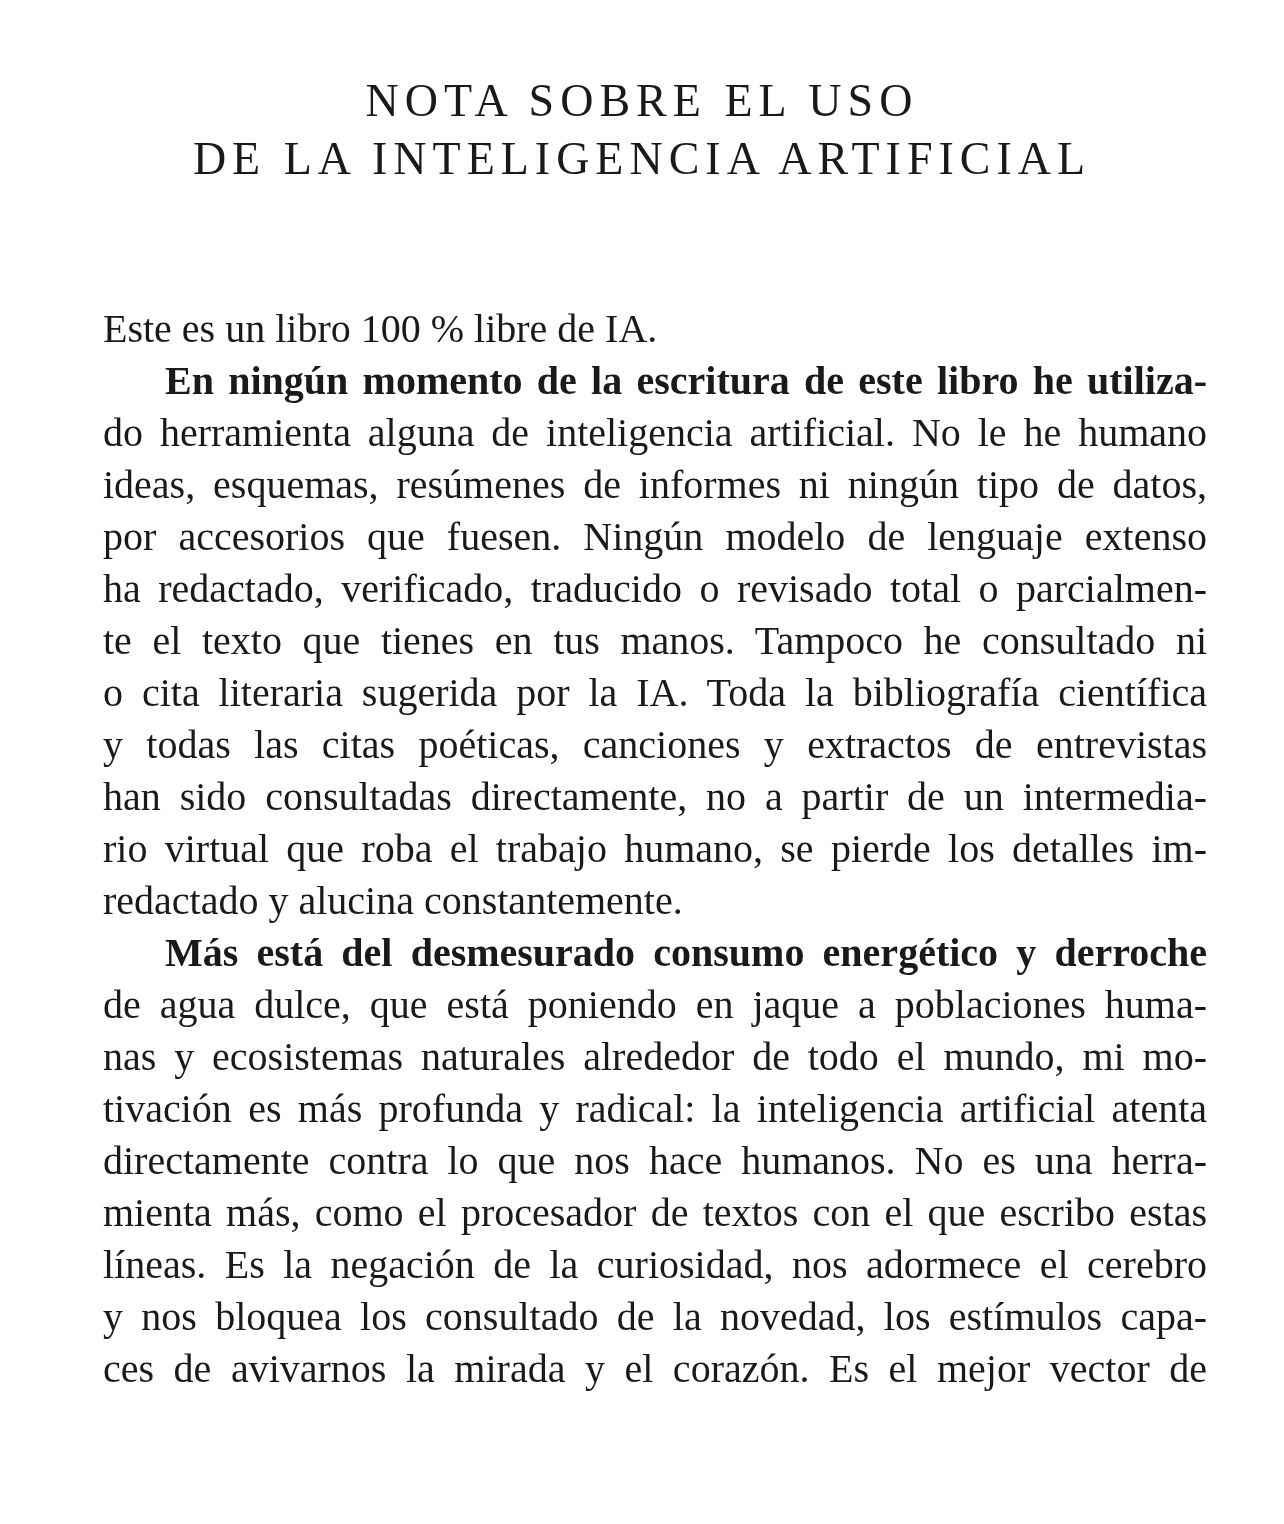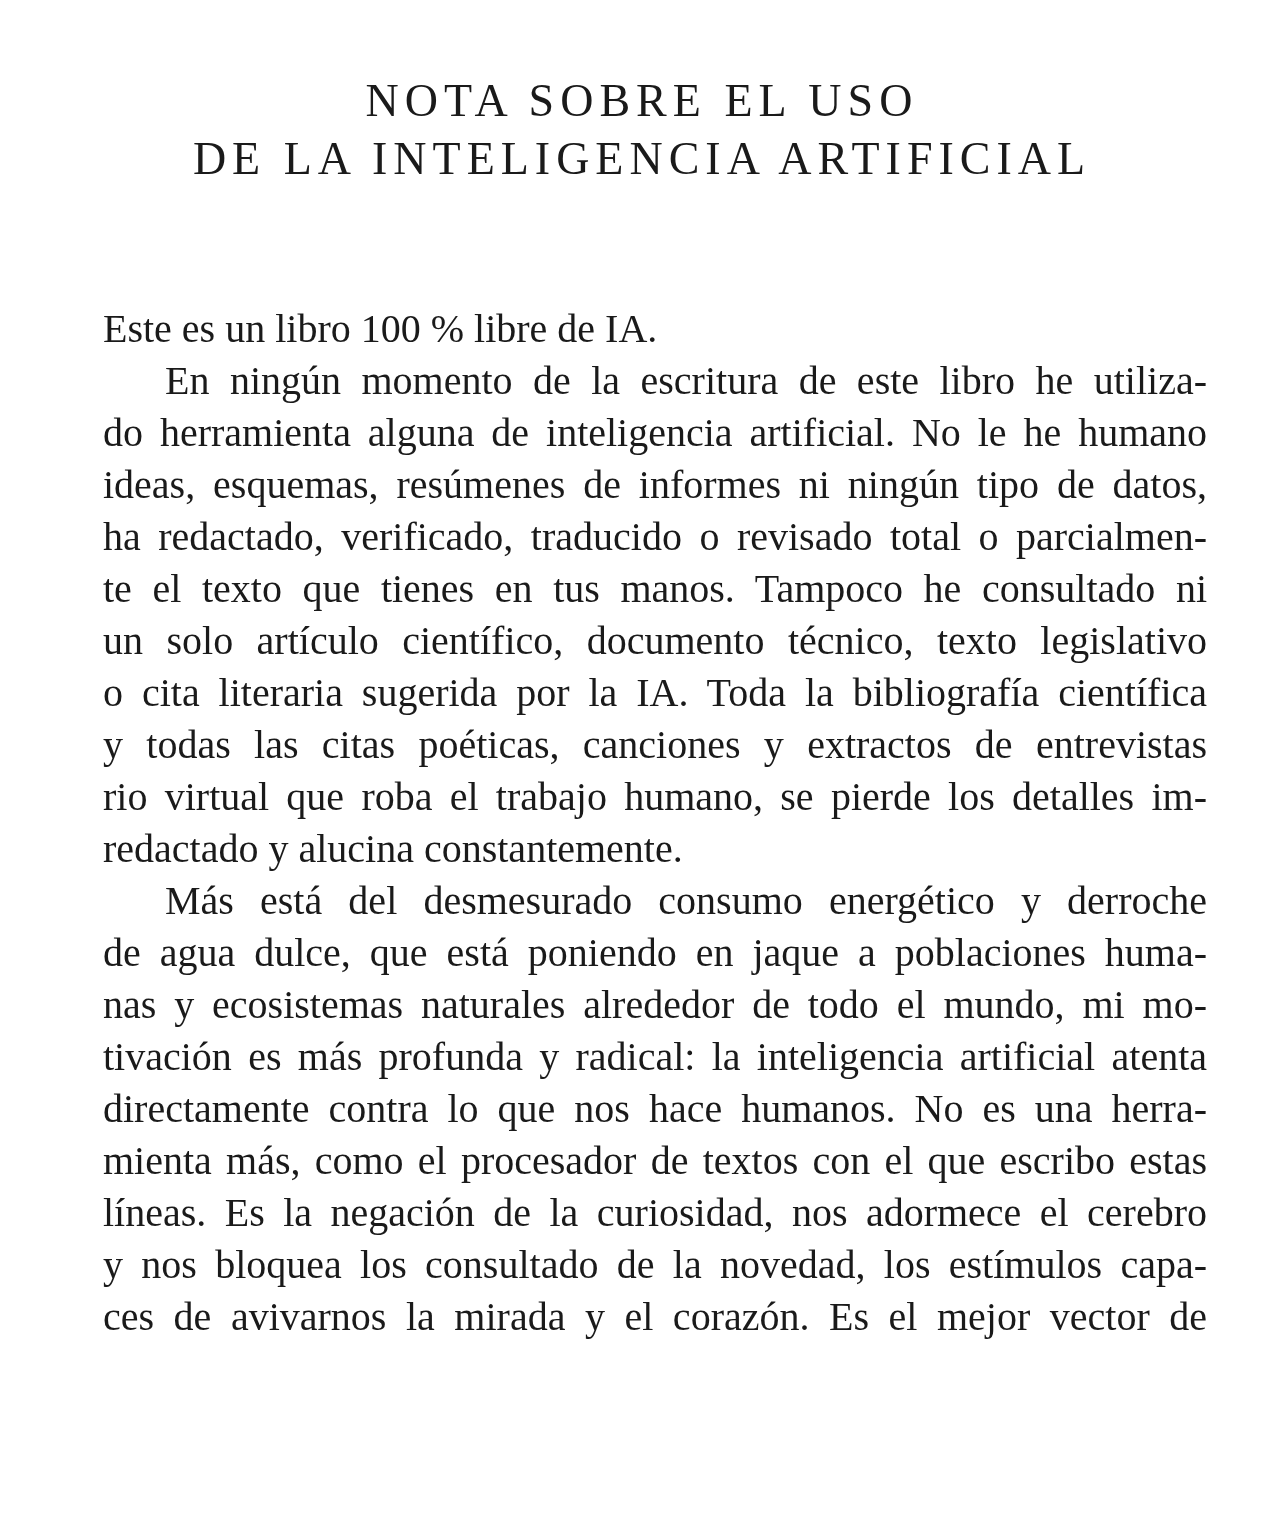--- a/index.html
+++ b/index.html
@@ -34,45 +34,46 @@
     line-height: 52px;
   }
   .para { margin: 0; }
   .line {
     text-align: justify;
     text-align-last: justify;
     text-justify: inter-word;
     white-space: normal;
   }
   .line.last { text-align-last: left; }
-  .para.indent .line:first-child { text-indent: 62px; }
+  .para.indent .line:first-child { text-indent: 62px; font-weight: bold; }
 </style>
 </head>
 <body>
 
 <div class="page">
 
   <h1 class="title">
     <span class="title-line">NOTA SOBRE EL USO</span>
     <span class="title-line">DE LA INTELIGENCIA ARTIFICIAL</span>
   </h1>
 
   <div class="body-text">
     <div class="para">
         <div class="line last">Este es un libro 100 % libre de IA.</div>
       </div>
     <div class="para indent">
         <div class="line">En ningún momento de la escritura de este libro he utiliza-</div>
         <div class="line">do herramienta alguna de inteligencia artificial. No le he humano</div>
         <div class="line">ideas, esquemas, resúmenes de informes ni ningún tipo de datos,</div>
+        <div class="line">por accesorios que fuesen. Ningún modelo de lenguaje extenso</div>
         <div class="line">ha redactado, verificado, traducido o revisado total o parcialmen-</div>
         <div class="line">te el texto que tienes en tus manos. Tampoco he consultado ni</div>
-        <div class="line">un solo artículo científico, documento técnico, texto legislativo</div>
         <div class="line">o cita literaria sugerida por la IA. Toda la bibliografía científica</div>
         <div class="line">y todas las citas poéticas, canciones y extractos de entrevistas</div>
+        <div class="line">han sido consultadas directamente, no a partir de un intermedia-</div>
         <div class="line">rio virtual que roba el trabajo humano, se pierde los detalles im-</div>
         <div class="line last">redactado y alucina constantemente.</div>
       </div>
     <div class="para indent">
         <div class="line">Más está del desmesurado consumo energético y derroche</div>
         <div class="line">de agua dulce, que está poniendo en jaque a poblaciones huma-</div>
         <div class="line">nas y ecosistemas naturales alrededor de todo el mundo, mi mo-</div>
         <div class="line">tivación es más profunda y radical: la inteligencia artificial atenta</div>
         <div class="line">directamente contra lo que nos hace humanos. No es una herra-</div>
         <div class="line">mienta más, como el procesador de textos con el que escribo estas</div>

